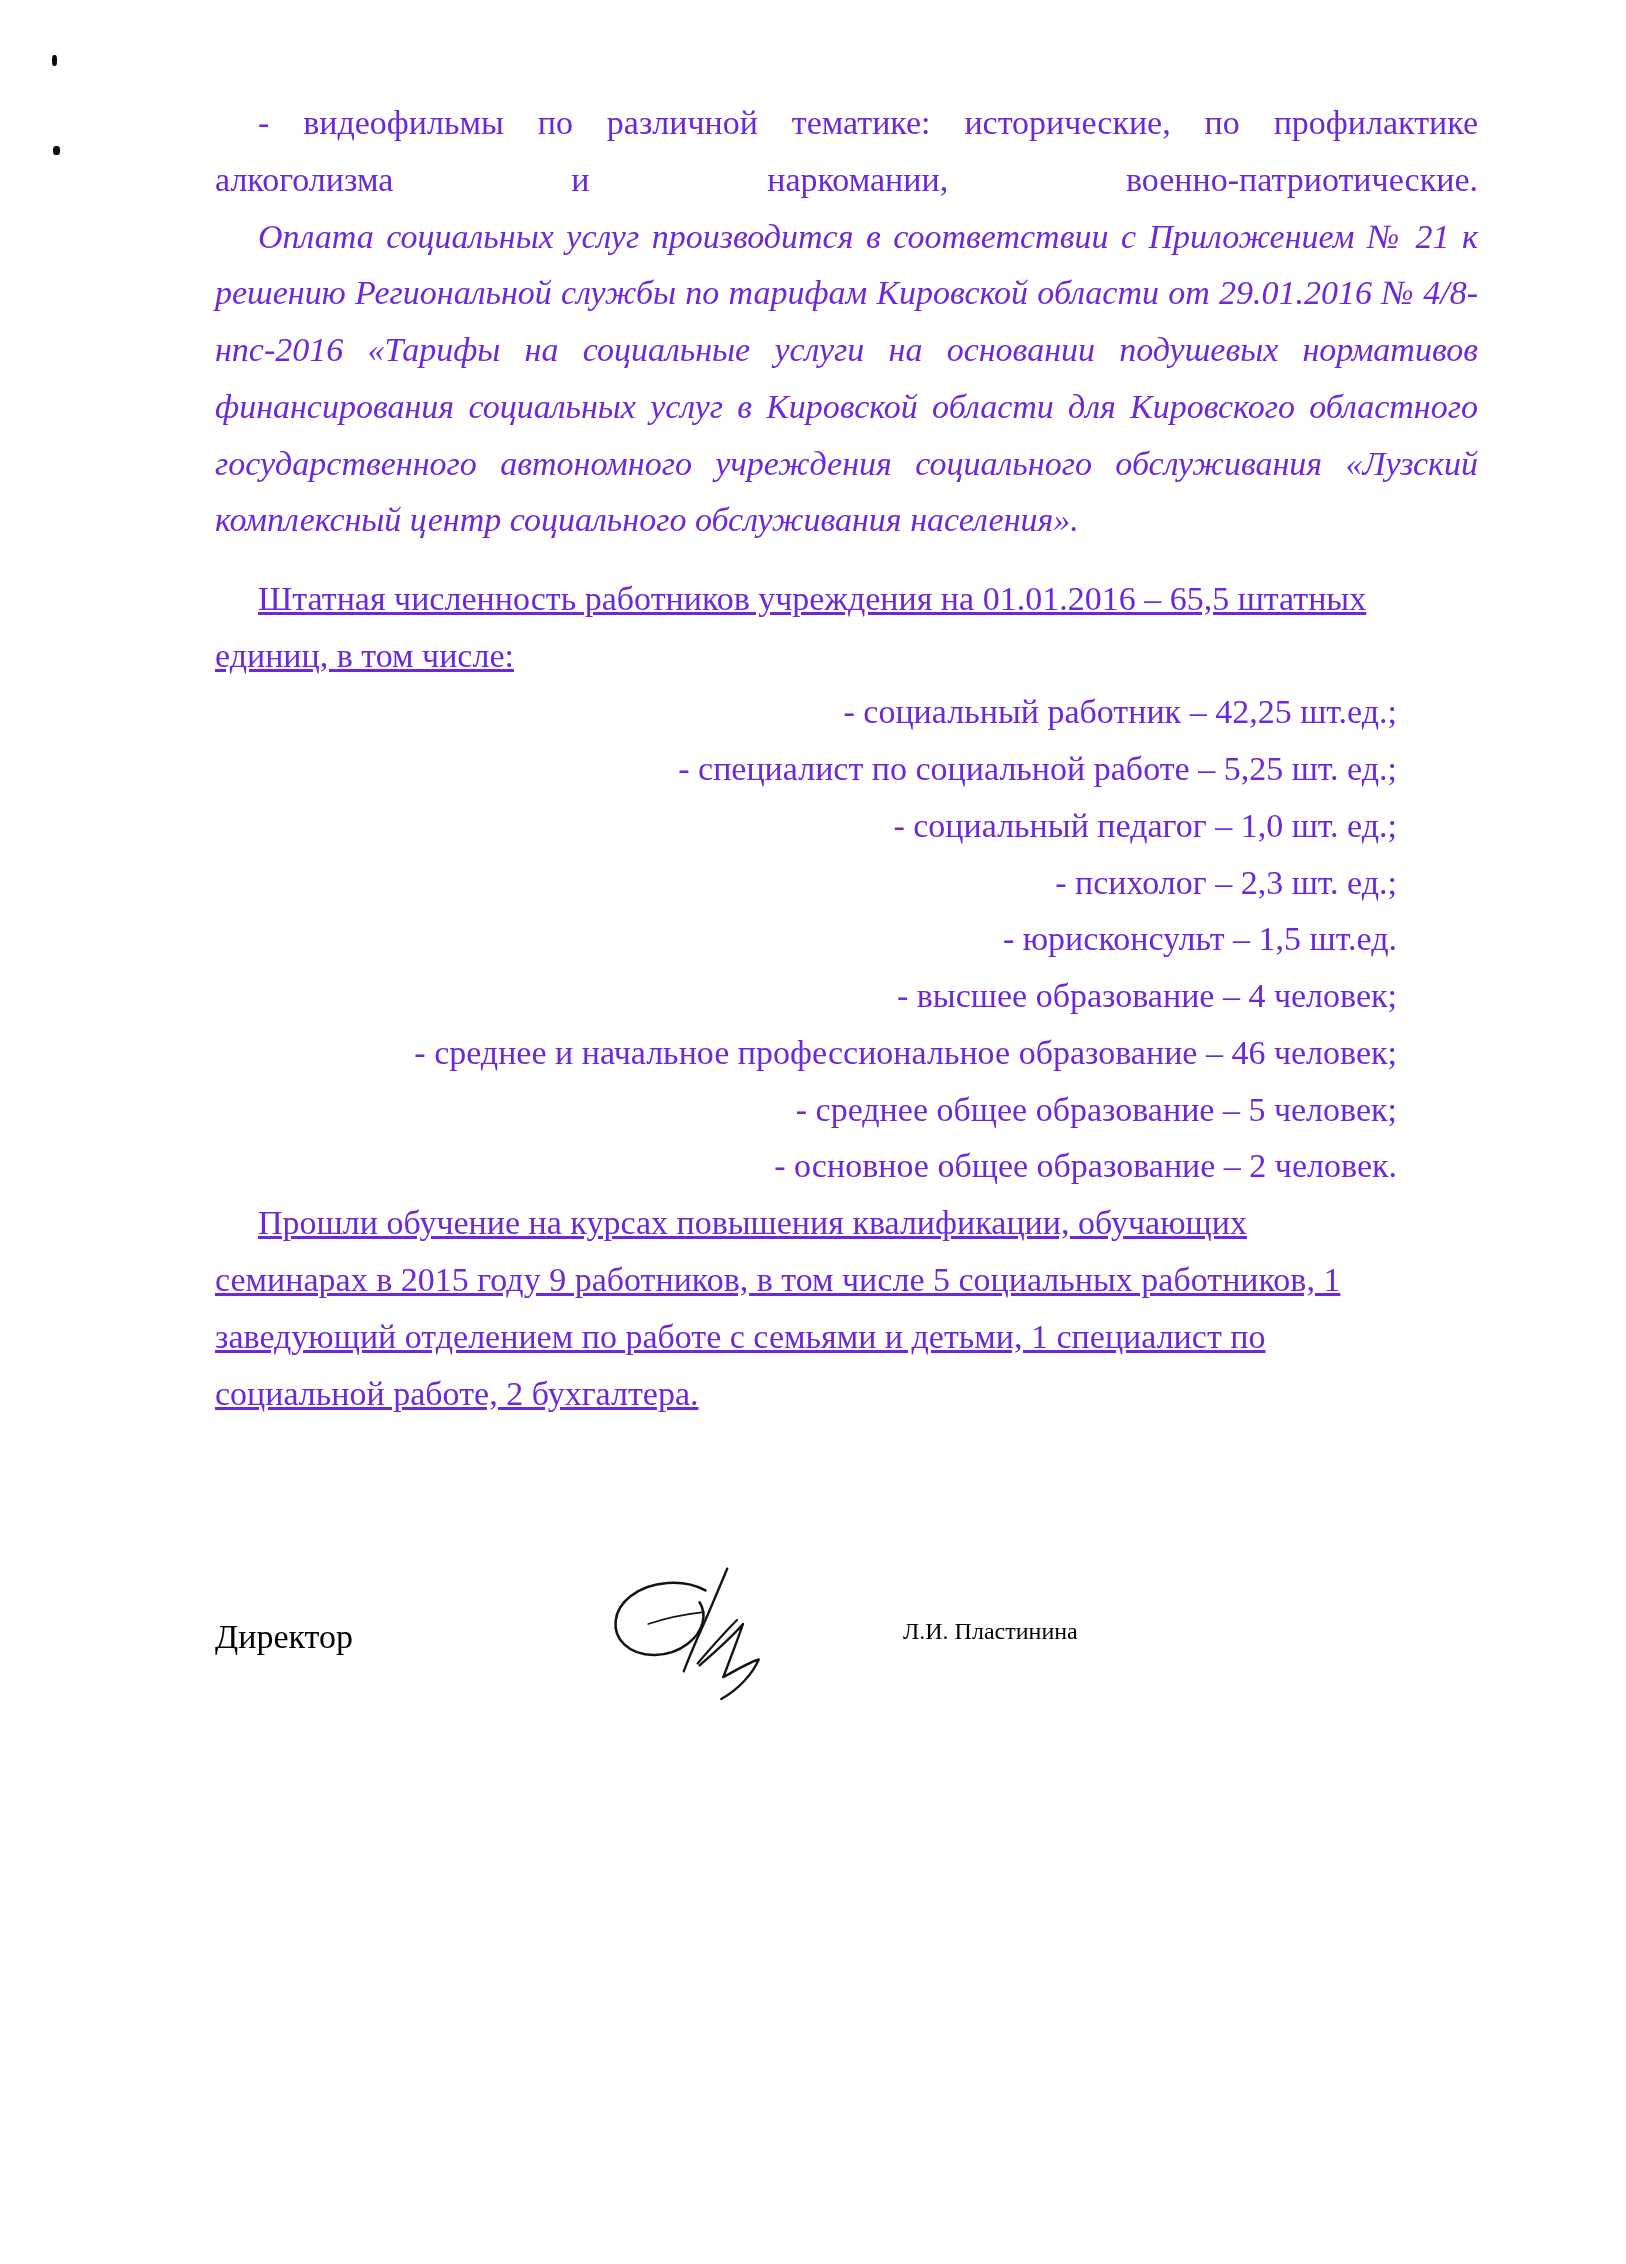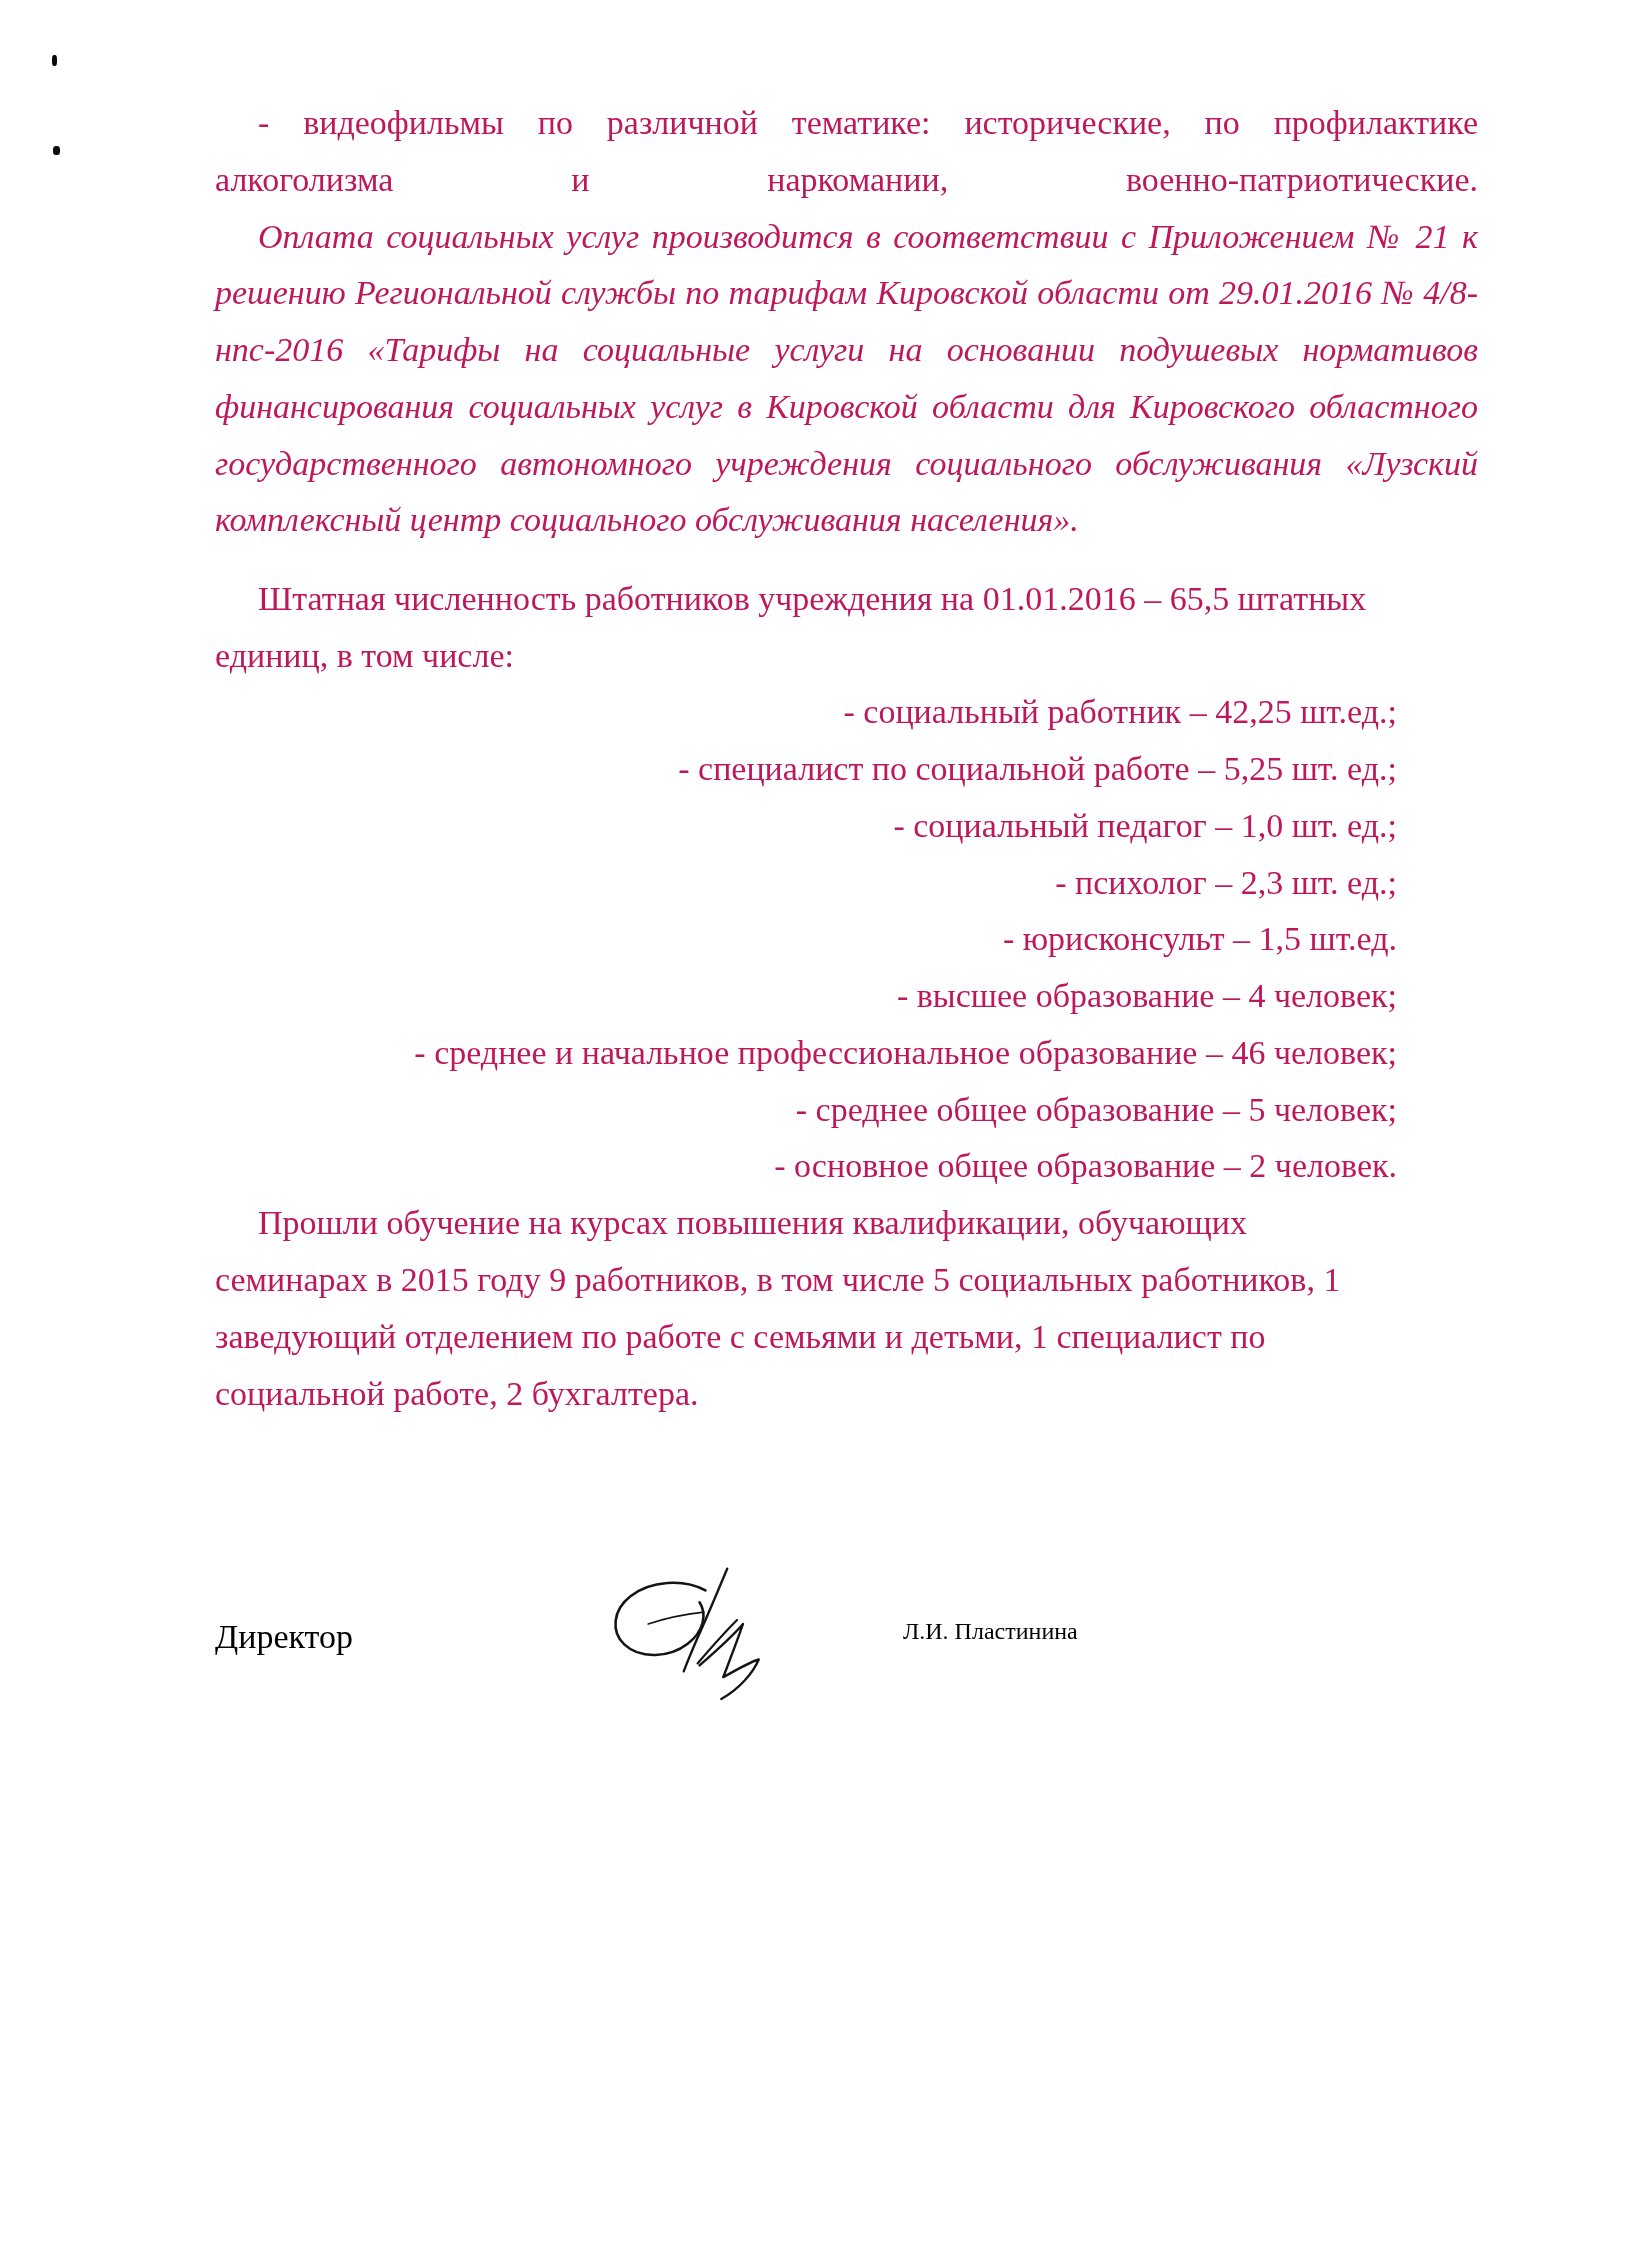--- a/index.html
+++ b/index.html
@@ -31,39 +31,40 @@
     position: absolute;
     left: 215px;
     top: 95px;
     width: 1263px;
   }
 
   p {
     margin: 0;
     font-size: 34px;
     line-height: 1.67;
-    color: #be185d;
+    color: #6d28d9;
   }
 
   .just {
     text-align: justify;
     text-align-last: left;
     text-indent: 43px;
     font-style: italic;
   }
   .just-full {
     text-align: justify;
     text-align-last: justify;
     text-indent: 43px;
   }
   .plain {
     text-align: right;
   }
   .indent {
     text-indent: 43px;
+    text-decoration: underline;
   }
 
   .block-gap { height: 21.7px; }
 
   
   .narrow { width: 1182px; }
 
   .signature-row {
     position: absolute;
     left: 215px;

